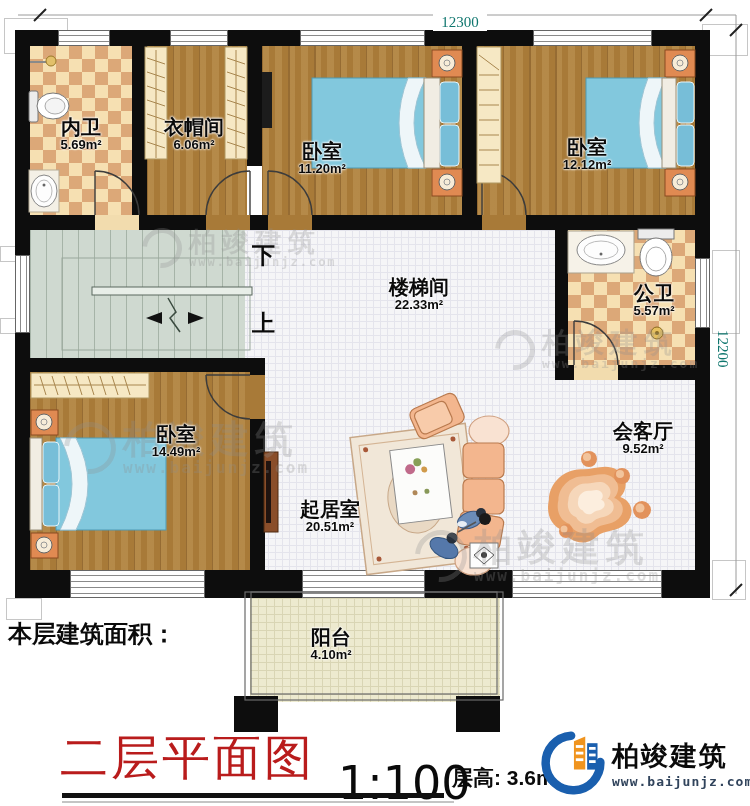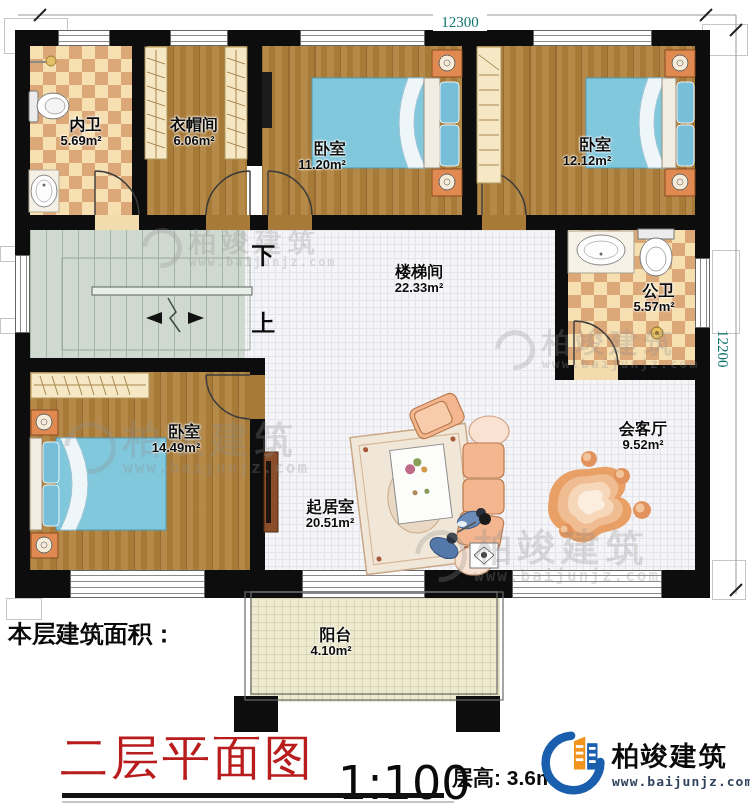--- a/index.html
+++ b/index.html
@@ -18,21 +18,21 @@
   .balfloor{position:absolute;background-color:#edeacf;
         background-image:linear-gradient(#d9d5b4 1px,transparent 1px),linear-gradient(90deg,#d9d5b4 1px,transparent 1px);
         background-size:8px 8px;}
   .win-h{position:absolute;background:repeating-linear-gradient(180deg,#fff 0 5px,#8a8a8a 5px 6px);box-shadow:inset 0 0 0 1px #666;}
   .win-v{position:absolute;background:repeating-linear-gradient(90deg,#fff 0 5px,#8a8a8a 5px 6px);box-shadow:inset 0 0 0 1px #666;}
   .patch{position:absolute;}
   .ext-box{position:absolute;border:1px solid #c6c6c6;background:#fff;}
   .rlabel{position:absolute;transform:translateX(-50%);text-align:center;color:#0a0a0a;font-weight:bold;
           line-height:1.12;white-space:nowrap;
           text-shadow:0 0 2px #fff,0 0 2px #fff,0 0 3px #fff;}
-  .rlabel .nm{font-size:16px;text-align:right;}
+  .rlabel .nm{font-size:20px;}
   .rlabel .ar{font-size:13px;}
   .stair-dir{position:absolute;font-size:23px;font-weight:bold;color:#0a0a0a;}
   .dim{position:absolute;font-size:15px;color:#0f766e;font-family:Liberation Serif, serif;}
   .wm{position:absolute;display:flex;align-items:center;gap:7px;opacity:.28;pointer-events:none;}
   .wm-ring{flex:none;border:5px solid #909090;border-radius:50%;border-left-color:transparent;transform:rotate(-40deg);}
   .wm-texts{color:#8e8e8e;font-weight:bold;line-height:1.05;}
   .wm-main{letter-spacing:6px;}
   .wm-sub{letter-spacing:2px;font-family:"DejaVu Sans Mono",monospace;}
   #floor-area{position:absolute;left:8px;top:618px;display:flex;align-items:flex-end;color:#0a0a0a;}
   #floor-area .lab{font-size:24px;font-weight:bold;}
@@ -363,21 +363,21 @@
     <div class="ar">6.06m²</div>
   </div>
   <div class="rlabel" style="left:322px;top:140px;">
     <div class="nm">卧室</div>
     <div class="ar">11.20m²</div>
   </div>
   <div class="rlabel" style="left:587px;top:136px;">
     <div class="nm">卧室</div>
     <div class="ar">12.12m²</div>
   </div>
-  <div class="rlabel" style="left:419px;top:263px;">
+  <div class="rlabel" style="left:419px;top:276px;">
     <div class="nm">楼梯间</div>
     <div class="ar">22.33m²</div>
   </div>
   <div class="rlabel" style="left:654px;top:282px;">
     <div class="nm">公卫</div>
     <div class="ar">5.57m²</div>
   </div>
   <div class="rlabel" style="left:176px;top:423px;">
     <div class="nm">卧室</div>
     <div class="ar">14.49m²</div>

